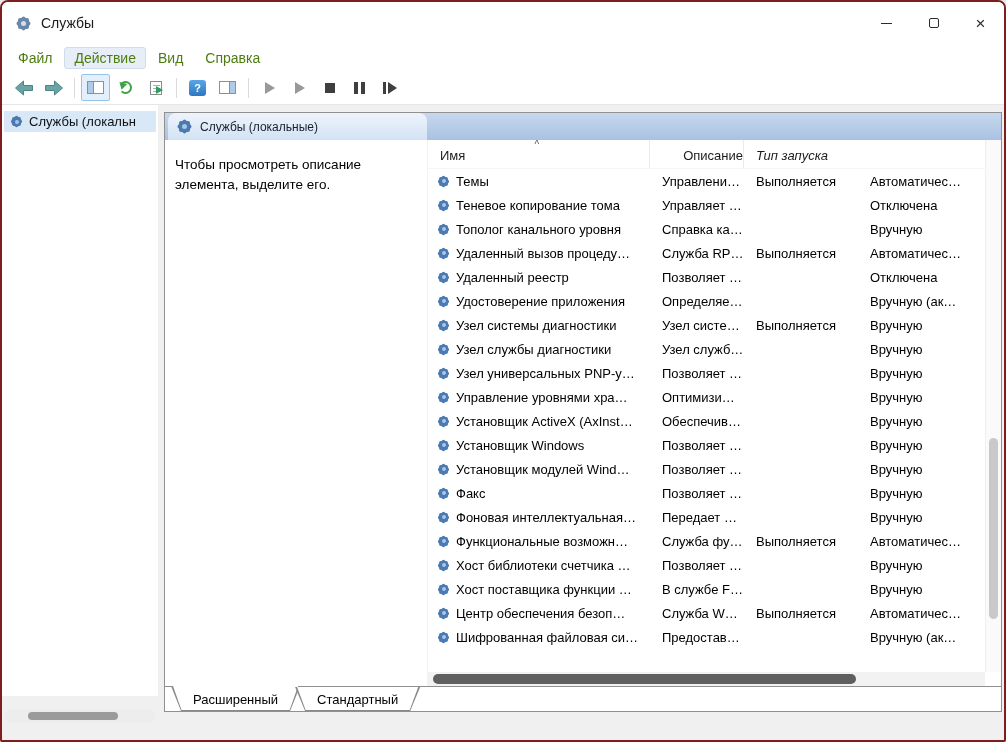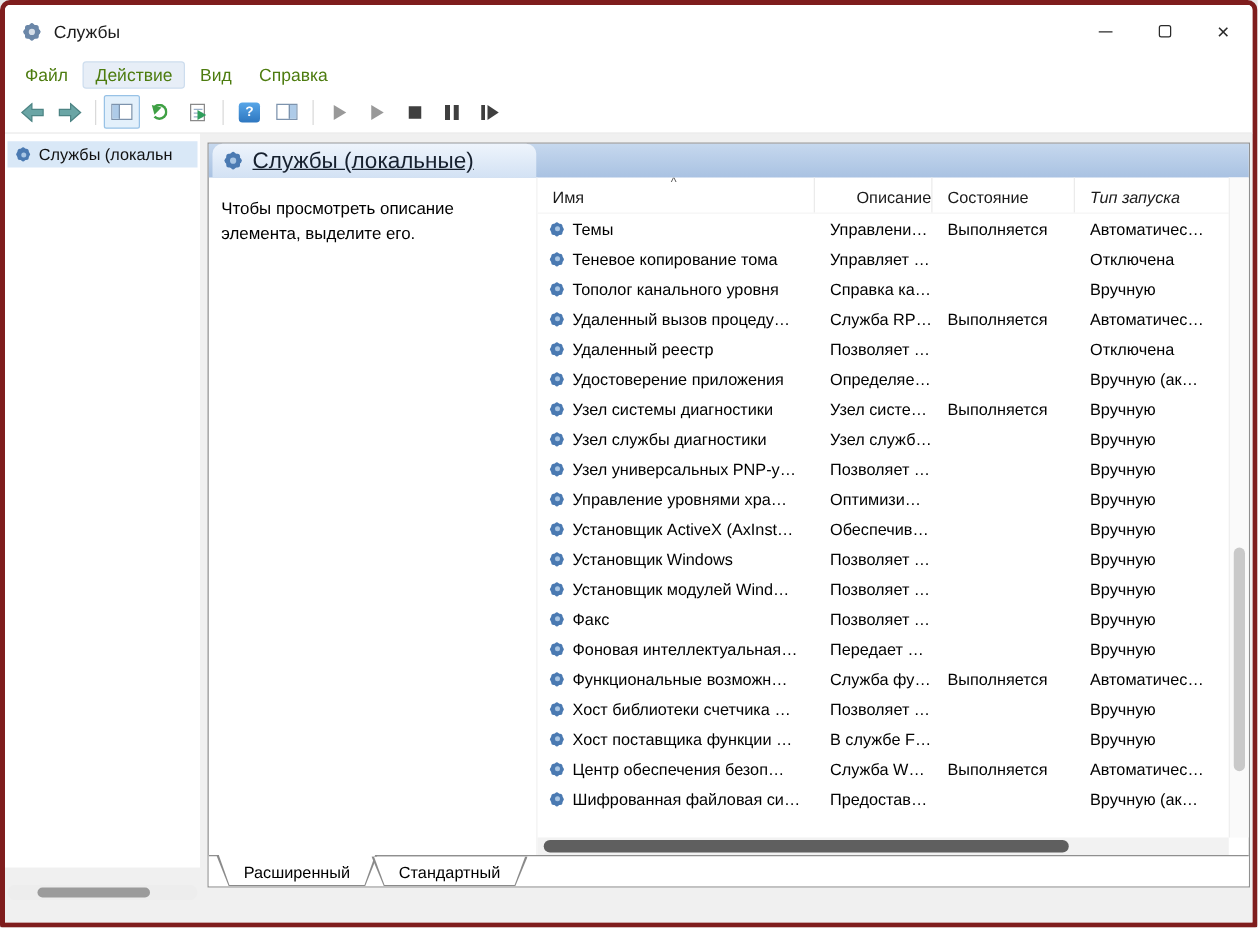--- a/index.html
+++ b/index.html
@@ -1,19 +1,19 @@
 <!DOCTYPE html>
 <html><head>
 <meta charset="utf-8">
 <style>
   * { margin:0; padding:0; box-sizing:border-box; }
   html,body { width:1006px; height:742px; }
   body { font-family:"Liberation Sans", sans-serif; background:#e8e8e8; -webkit-font-smoothing:antialiased; }
 
-  .window { width:1006px; height:742px; background:#fff; border:4px solid #7f1d1d;
+  .window { width:1006px; height:742px; background:#fff; border:2px solid #7f1d1d;
             border-radius:8px 8px 2px 2px; overflow:hidden; display:flex; flex-direction:column; }
 
   
   .titlebar { height:42px; flex:0 0 auto; display:flex; align-items:center; padding-left:14px; background:#fff; }
   .title-text { font-size:14px; color:#1b1b1b; margin-left:10px; }
   .win-controls { margin-left:auto; display:flex; height:100%; }
   .win-btn { width:47px; height:100%; display:flex; align-items:center; justify-content:center; cursor:default; }
   .min-glyph { width:11px; height:1px; background:#2b2b2b; display:block; }
   .max-glyph { width:10px; height:10px; border:1px solid #2b2b2b; border-radius:2px; display:block; }
   .close-glyph { font-size:17px; color:#2b2b2b; line-height:1; }
@@ -70,21 +70,21 @@
                background:#d9e8f7; font-size:13px; color:#111; white-space:nowrap; overflow:hidden; }
   .tree-hscroll { position:absolute; left:2px; right:2px; bottom:-26px; height:12px; background:#ededed; border-radius:6px; }
   .tree-hscroll .thumb { position:absolute; left:24px; top:2px; width:90px; height:8px; background:#9b9b9b; border-radius:4px; }
 
   .main-pane { flex:1; min-width:0; margin:7px 2px 28px 6px; border:1px solid #909090; background:#fff;
                display:flex; flex-direction:column; }
 
   .band { height:27px; flex:0 0 auto; background:linear-gradient(#c6d8ee,#a9c2e2); display:flex; }
   .band-tab { width:259px; margin-left:3px; background:linear-gradient(#eef4fc,#d3e2f4); border-radius:8px 8px 0 0;
               display:flex; align-items:center; gap:8px; padding-left:9px; }
-  .band-title { font-size:18px; color:#16202e;text-decoration:underline; }
+  .band-title { font-size:12px; color:#16202e; }
 
   .content { flex:1; min-height:0; display:flex; }
   .desc-panel { width:262px; flex:0 0 auto; padding:15px 14px 0 10px; }
   .desc-text { font-size:13.5px; color:#000; line-height:1.45; }
 
   .table-area { flex:1; min-width:0; position:relative; display:flex; flex-direction:column; border-left:1px solid #f2f2f2; }
   .thead { height:29px; flex:0 0 auto; display:flex; margin-right:16px; border-bottom:1px solid #f5f5f5; }
   .th { display:flex; align-items:flex-end; padding:0 0 5px 12px; font-size:13px; color:#1b1b1b;
         border-right:1px solid #ebebeb; position:relative; white-space:nowrap; overflow:hidden; }
   .th.c0 { width:222px; } .th.c1 { width:94px;justify-content:flex-end; } .th.c2 { width:114px; } .th.c3 { flex:1; border-right:none;font-style:italic; }
@@ -232,23 +232,20 @@
 
         <div class="table-area">
           <div class="thead">
               <div class="th c0">
                 <span>Имя</span>
                 <span class="sort-glyph">^</span>
               </div>
               <div class="th c1">
                 <span>Описание</span>
               </div>
-              <div class="th c2">
-                <span>Состояние</span>
-              </div>
               <div class="th c3">
                 <span>Тип запуска</span>
               </div>
             </div>
           <div class="tbody">
               <div class="tr">
                 <div class="td c0">
                   <span class="gear">
                     <i class="sq a"></i>
                     <i class="sq b"></i>

